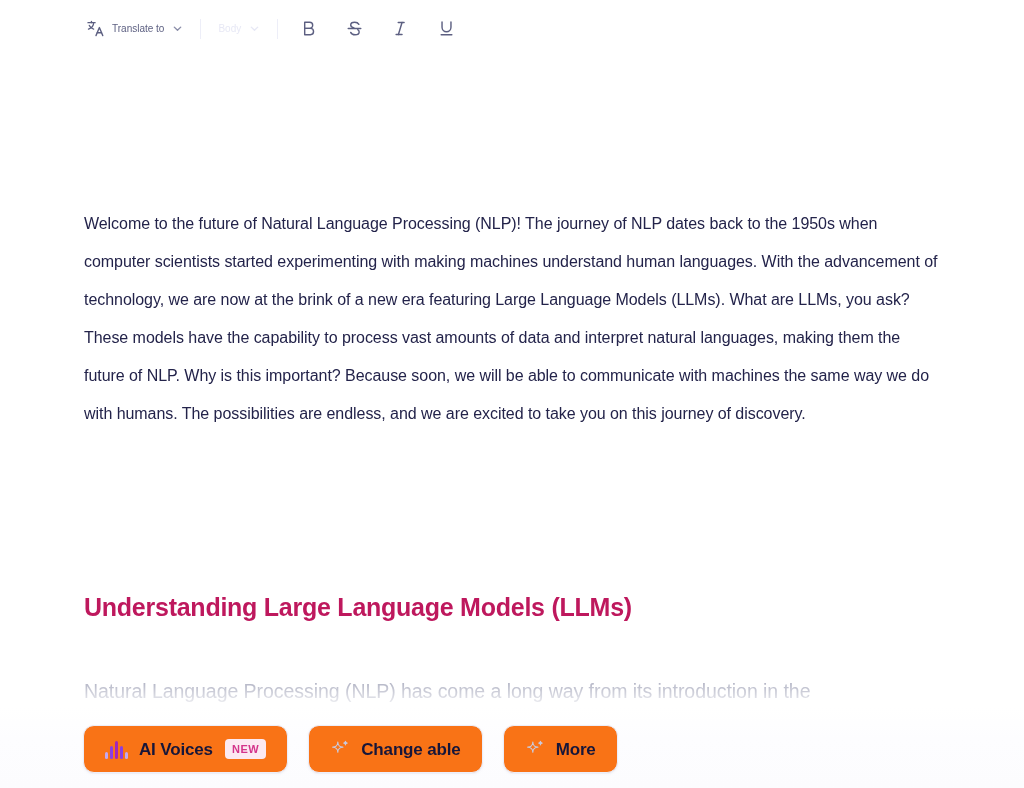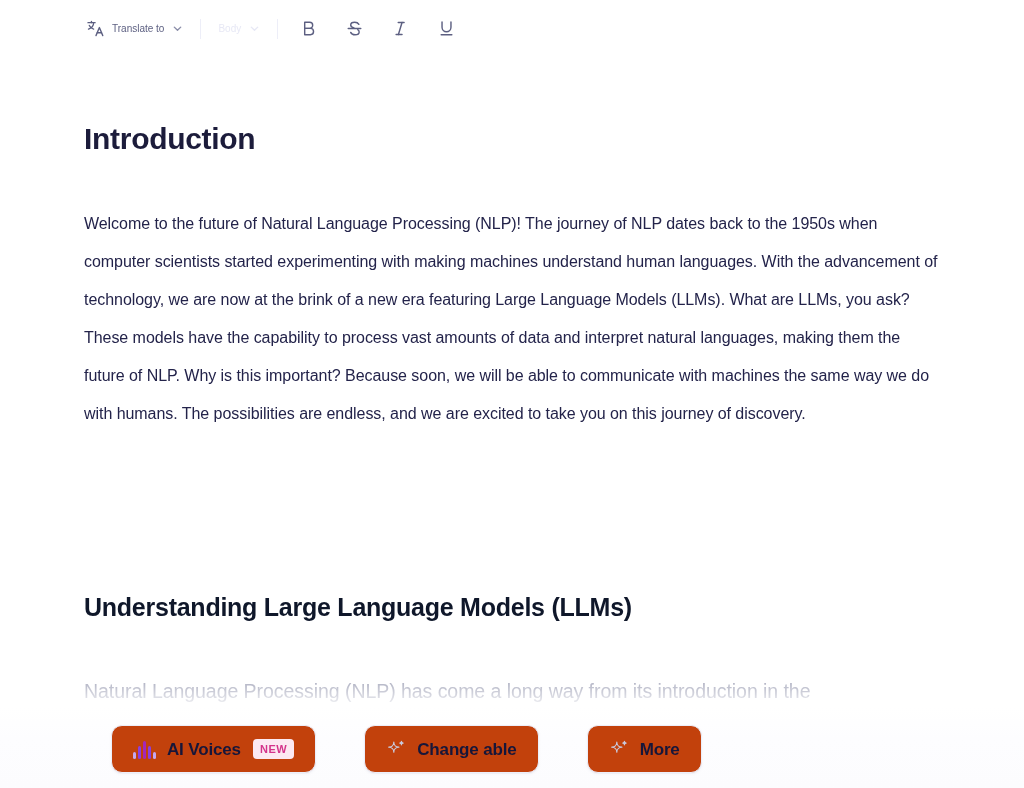--- a/index.html
+++ b/index.html
@@ -119,21 +119,21 @@
   }
 
   h2.doc-h2 {
     position: absolute;
     left: 84px;
     top: 590px;
     margin: 0;
     font-size: 25px;
     line-height: 34px;
     font-weight: 700;
-    color: #0f172a;
+    color: #be185d;
     letter-spacing: -0.25px;
   }
 
   p.doc-p-muted {
     position: absolute;
     left: 84px;
     top: 672px;
     width: 870px;
     margin: 0;
     font-size: 19.5px;
@@ -164,31 +164,30 @@
     gap: 20px;
     padding-left: 83px;
     z-index: 22;
   }
   .ai-btn {
     display: flex;
     align-items: center;
     gap: 11px;
     height: 48px;
     padding: 16px 21px;
-    background: #c2410c;
+    background: #f97316;
     border: 1px solid #eceefa;
     border-radius: 11px;
     box-shadow: 0 1px 3px rgba(70,70,130,0.055), 0 1px 1px rgba(70,70,130,0.03);
     cursor: pointer;
     color: #16163a;
     font-size: 17px;
     font-weight: 600;
     letter-spacing: -0.15px;
     white-space: nowrap;
-    margin-left: 28px;
   }
   .ai-btn .label { line-height: 1; }
   .wave-icon { display: flex; align-items: flex-end; gap: 2.5px; height: 19px; }
   .wave-icon i {
     display: block;
     width: 2.6px;
     border-radius: 2px;
   }
   .sparkle-icon { width: 20px; height: 20px; display: block; }
   .new-badge {
@@ -211,21 +210,20 @@
 <body>
 
 <div id="app">
 
   <div class="doc">
 
     <div class="clipped-heading">
       <span>Conclusion</span>
     </div>
 
-    <h1 class="doc-h">Introduction</h1>
 
     <p class="doc-p">Welcome to the future of Natural Language Processing (NLP)! The journey of NLP dates back to the 1950s when computer scientists started experimenting with making machines understand human languages. With the advancement of technology, we are now at the brink of a new era featuring Large Language Models (LLMs). What are LLMs, you ask? These models have the capability to process vast amounts of data and interpret natural languages, making them the future of NLP. Why is this important? Because soon, we will be able to communicate with machines the same way we do with humans. The possibilities are endless, and we are excited to take you on this journey of discovery.</p>
 
     <h2 class="doc-h2">Understanding Large Language Models (LLMs)</h2>
 
     <p class="doc-p-muted">Natural Language Processing (NLP) has come a long way from its introduction in the</p>
   </div>
 
   <div class="clip-mask"></div>
 

